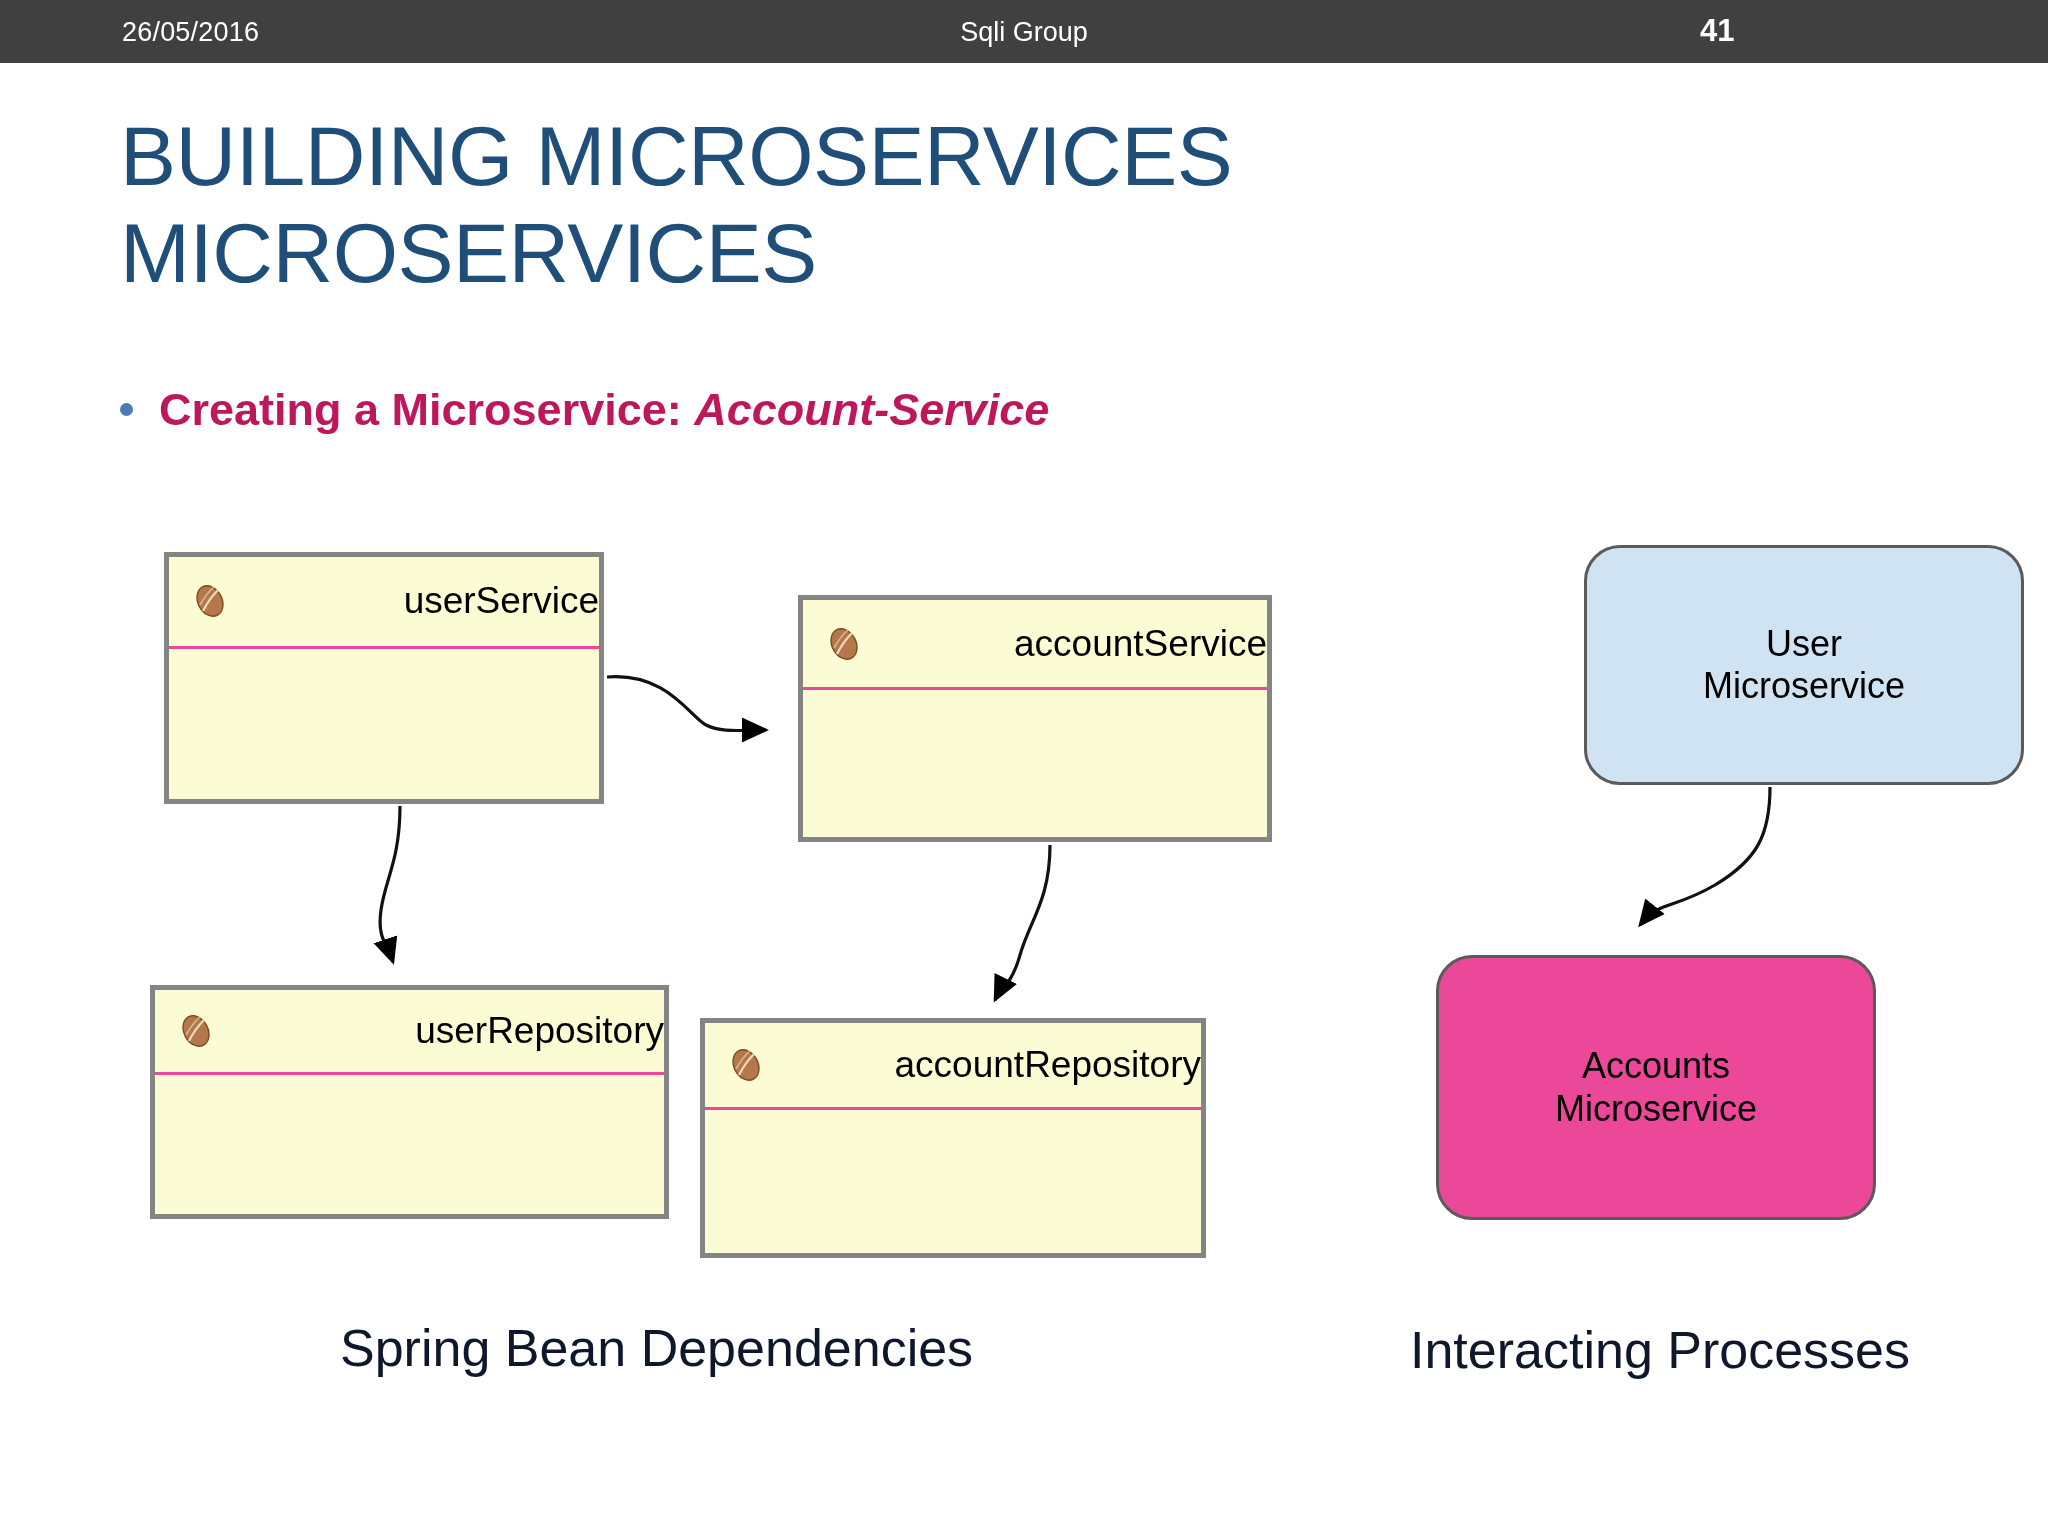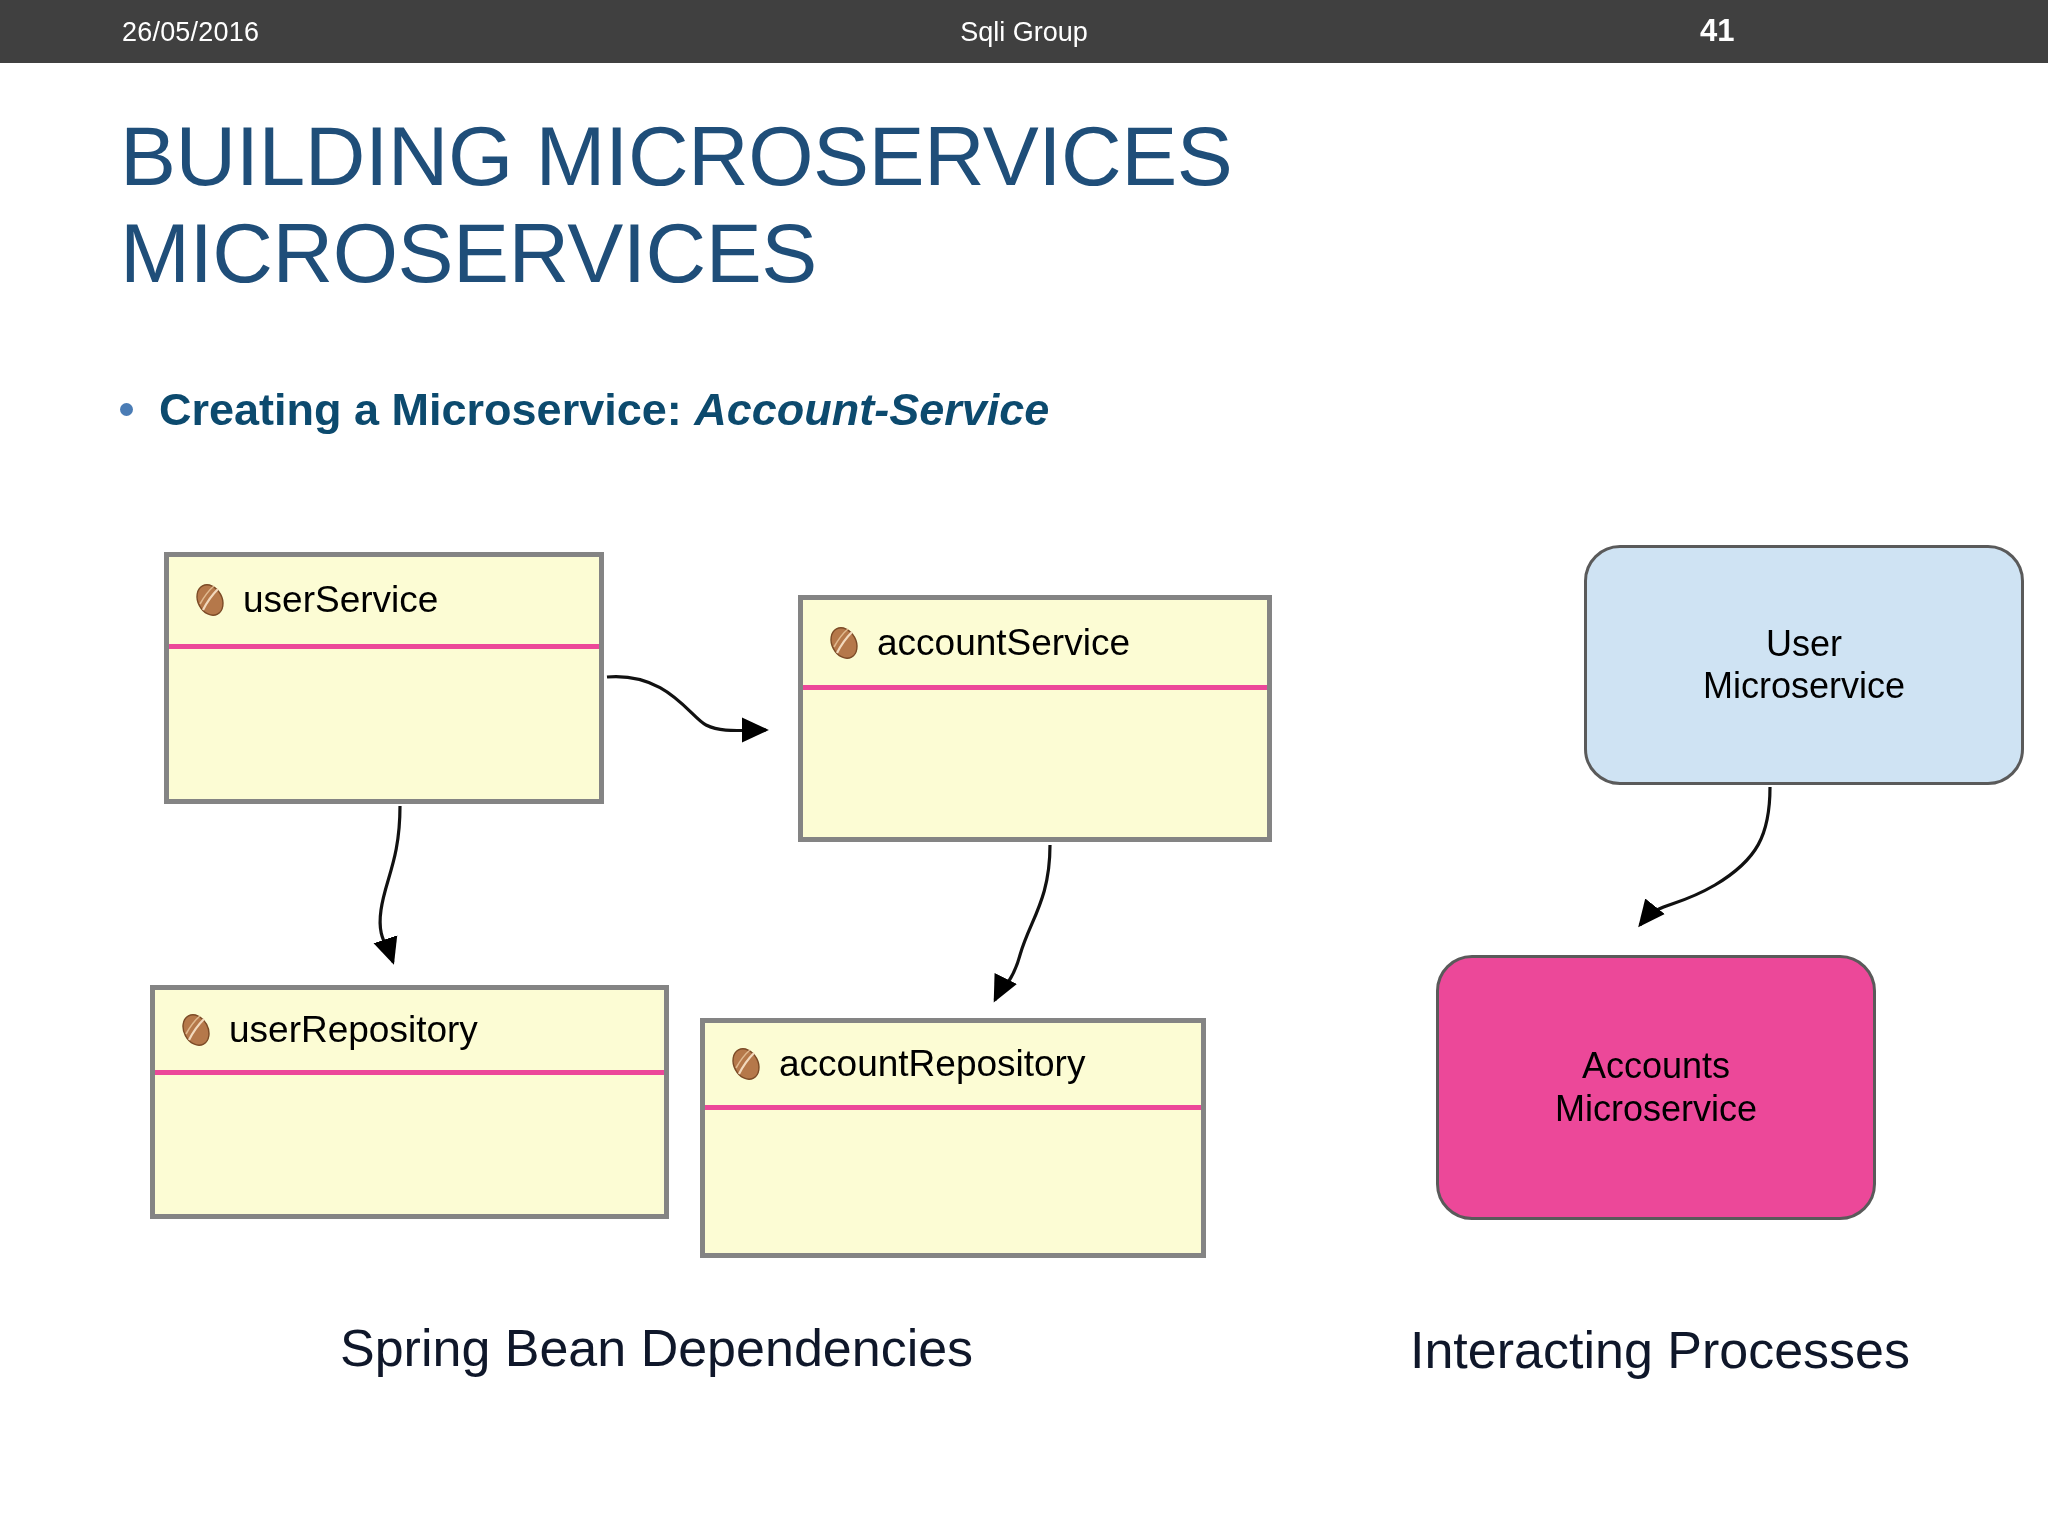--- a/index.html
+++ b/index.html
@@ -76,21 +76,21 @@
     border-radius: 50%;
     background: #4a7cb5;
     margin-right: 26px;
     flex: 0 0 auto;
     position: relative;
     top: -9px;
   }
   .bullet-text {
     font-size: 45px;
     font-weight: bold;
-    color: #0c4a6e;
+    color: #be185d;
   }
   .bullet-text .emph {
     font-style: italic;
     font-weight: bold;
   }
 
   
   .diagram-area {
     position: absolute;
     left: 0;
@@ -106,25 +106,26 @@
 
   
   .uml-box {
     position: absolute;
     background: #fcfcd4;
     border: 5px solid #848484;
     box-sizing: border-box;
   }
   .uml-head {
     height: 38%;
-    border-bottom: 5px solid #ec4899;
+    border-bottom: 3px solid #ec4899;
     display: flex;
     align-items: center;
     padding-left: 24px;
     box-sizing: border-box;
+    justify-content: space-between;
   }
   .uml-body { height: 62%; }
   .bean-icon {
     width: 34px;
     height: 40px;
     flex: 0 0 auto;
     margin-right: 16px;
   }
   .uml-label {
     font-size: 37px;

